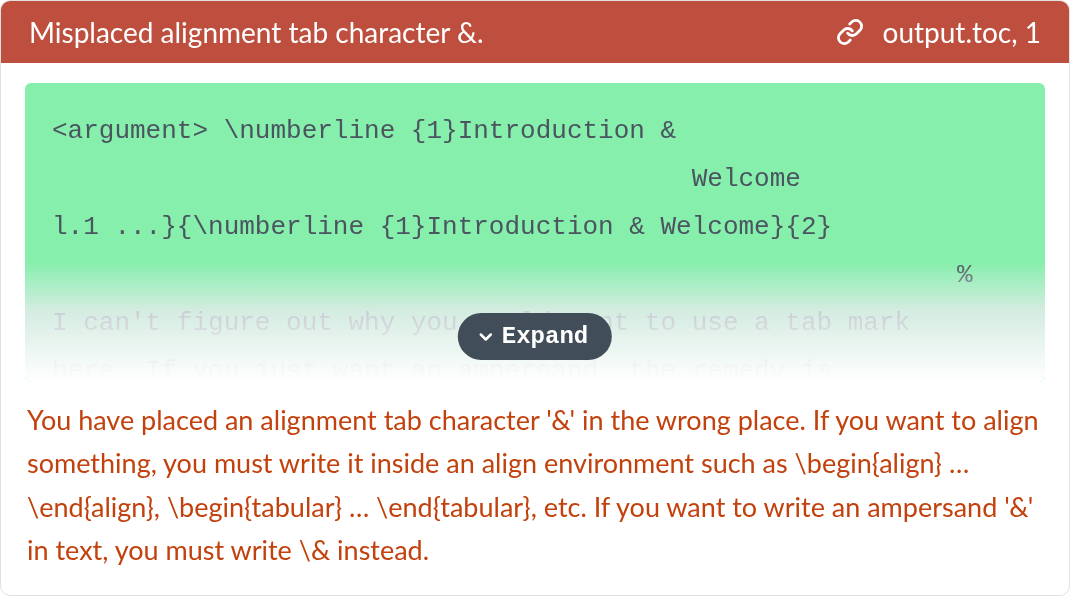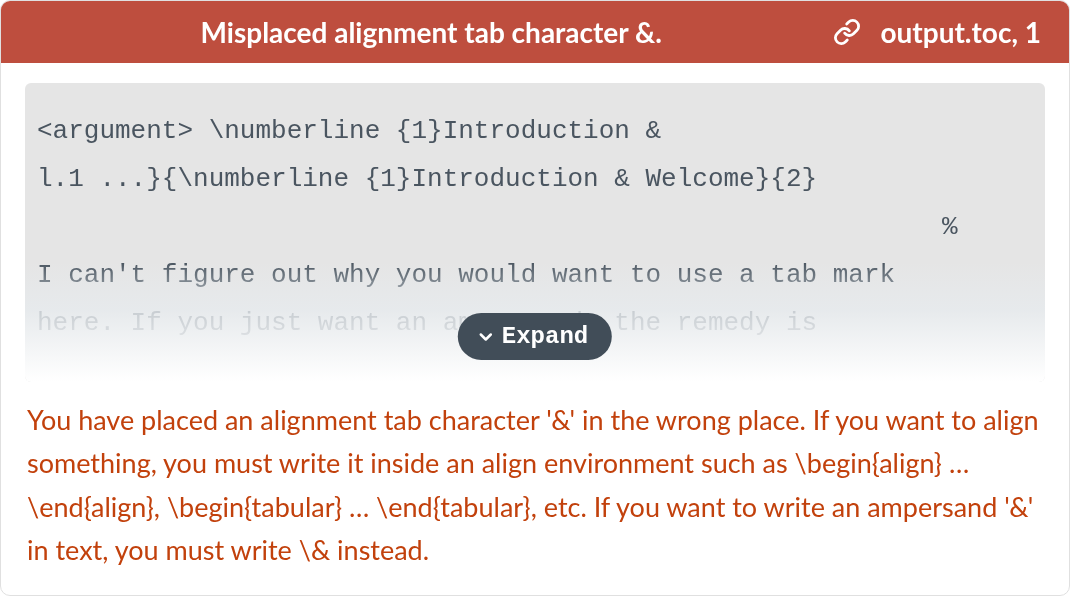--- a/index.html
+++ b/index.html
@@ -24,39 +24,38 @@
       flex-direction: column;
     }
     .error-header {
       background: #be4e3e;
       color: #fff;
       display: flex;
       align-items: center;
       justify-content: space-between;
       padding: 14px 28px;
       font-size: 28px;
-      font-weight: 700;
-      text-align: center;
+      font-weight: 400;
     }
     .error-title {
       flex: 1;
     }
     .error-location {
       display: flex;
       align-items: center;
       gap: 19px;
     }
     .link-icon {
       display: inline-flex;
       align-items: center;
     }
     .code-section {
-      background: #e5e5e5;
+      background: #86efac;
       margin: 20px 24px 0 24px;
-      padding: 24px 20px 0 12px;
+      padding: 24px 20px 0 27px;
       border-radius: 6px;
       position: relative;
       font-family: "SFMono-Regular", Consolas, "Liberation Mono", Menlo, Courier, monospace;
       font-size: 26px;
       color: #4a5560;
       line-height: 1.85;
       height: 300px;
       overflow: hidden;
     }
     .code-line {
@@ -114,20 +113,21 @@
           <path d="M10 13a5 5 0 0 0 7.54.54l3-3a5 5 0 0 0-7.07-7.07l-1.72 1.71"></path>
           <path d="M14 11a5 5 0 0 0-7.54-.54l-3 3a5 5 0 0 0 7.07 7.07l1.71-1.71"></path>
         </svg>
       </span>
       <span>output.toc, 1</span>
     </span>
   </div>
 
   <div class="code-section">
     <div class="code-line">&lt;argument&gt; \numberline {1}Introduction &amp;</div>
+    <div class="code-line">                                         Welcome</div>
     <div class="code-line">l.1 ...}{\numberline {1}Introduction &amp; Welcome}{2}</div>
     <div class="code-line">                                                          %</div>
     <div class="code-line">I can't figure out why you would want to use a tab mark</div>
     <div class="code-line">here. If you just want an ampersand, the remedy is</div>
     <div class="code-fade"></div>
     <button class="expand-button">
       <span class="chevron">
         <svg width="20" height="20" viewBox="0 0 24 24" fill="none" stroke="#fff" stroke-width="3" stroke-linecap="round" stroke-linejoin="round">
           <polyline points="6 9 12 15 18 9"></polyline>
         </svg>

